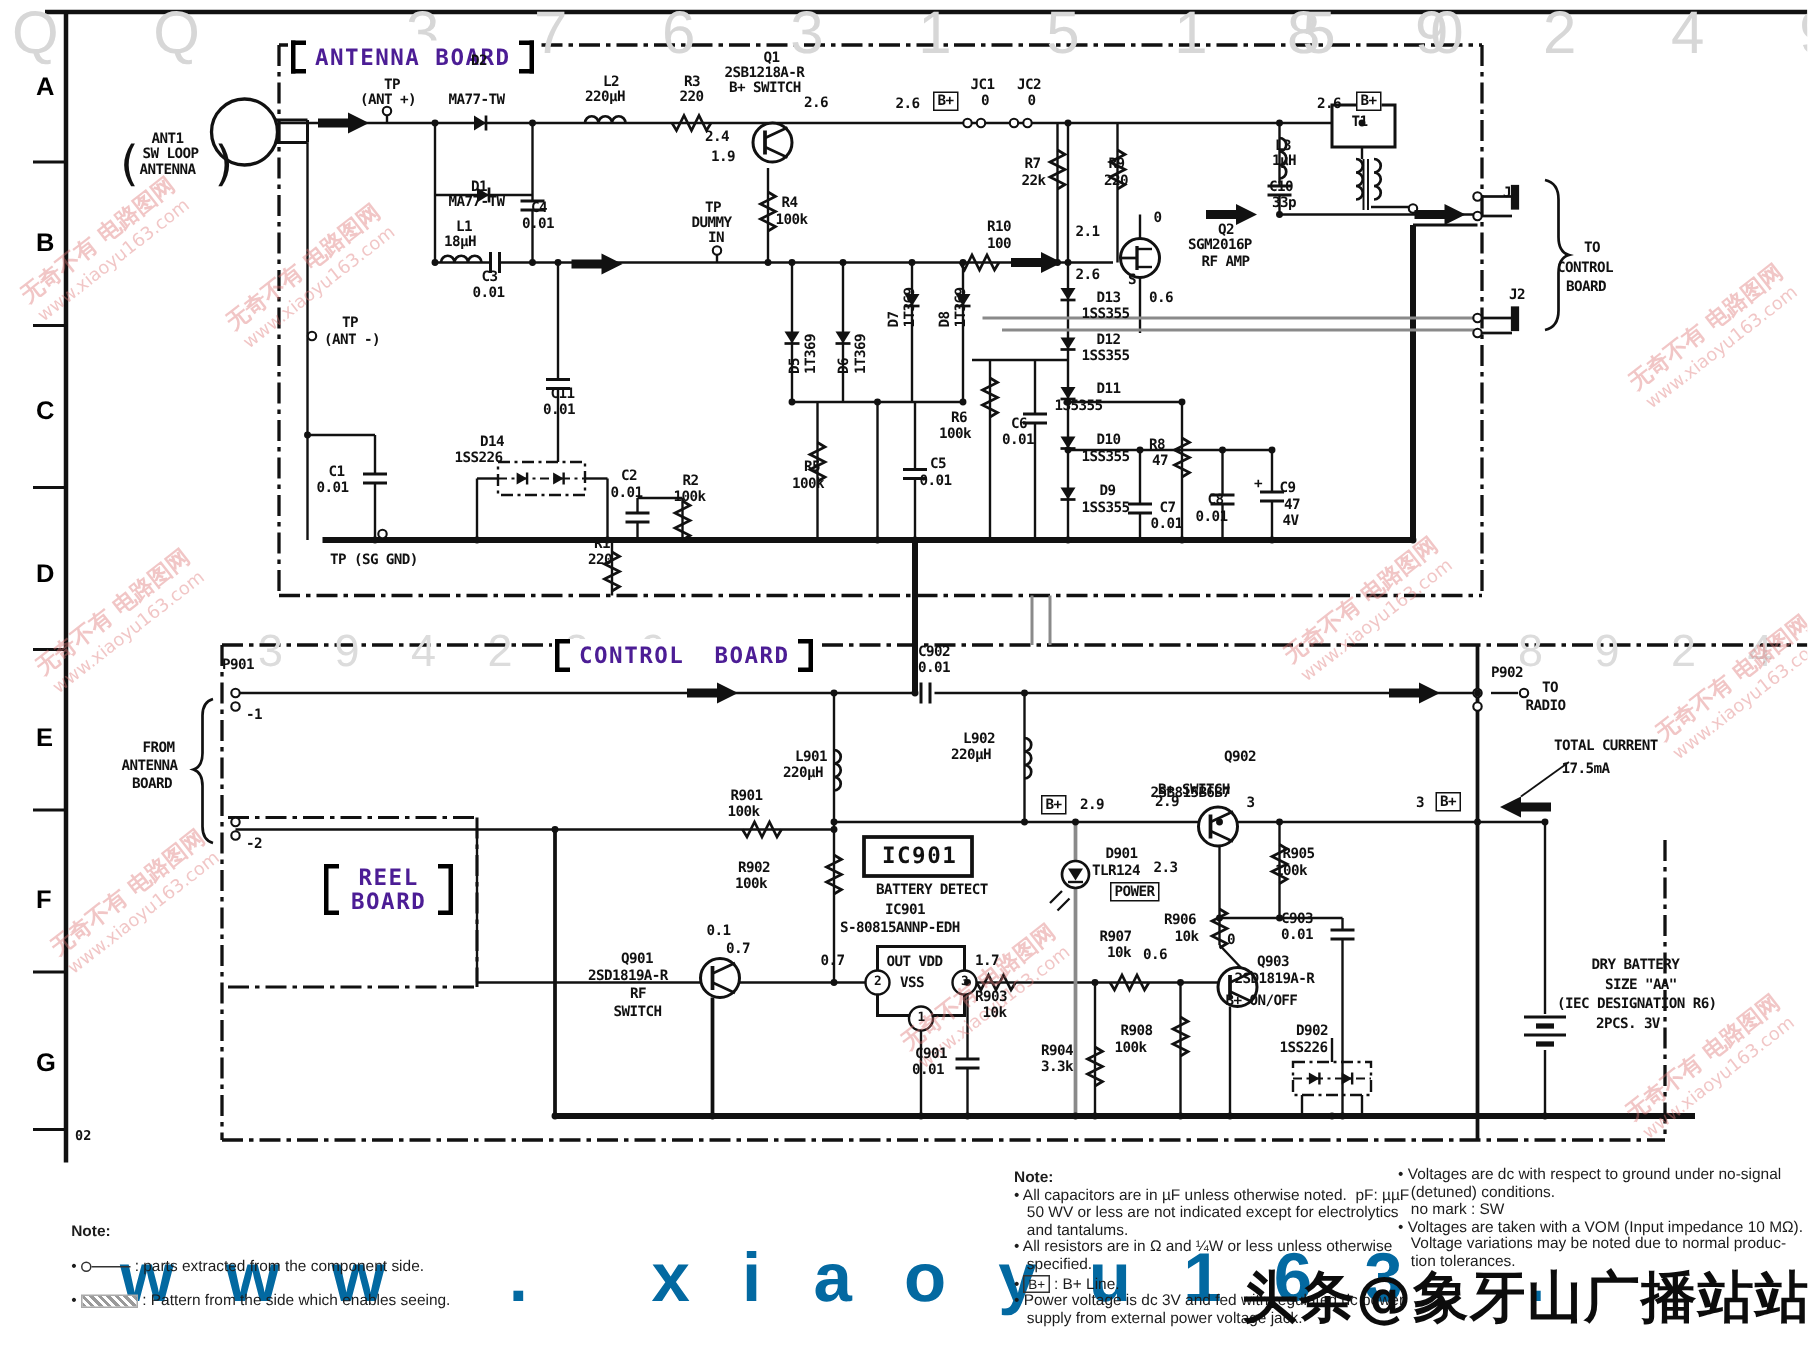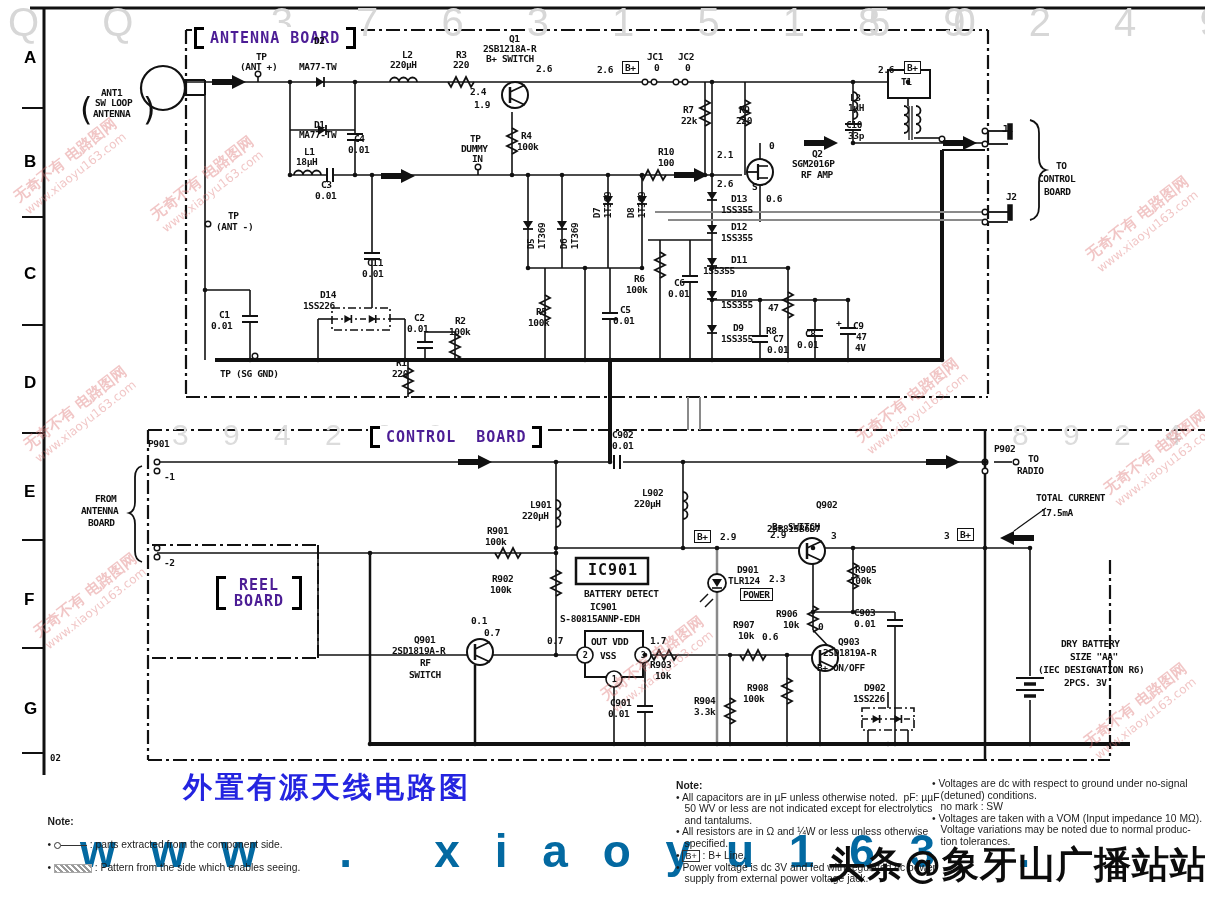--- a/index.html
+++ b/index.html
@@ -419,21 +419,20 @@
   </div>
   <div class="board-title" style="left:214px;top:576px;">
     <span class="brk l"></span>
     <span class="txt two">
       <span>REEL</span>
       <span>BOARD</span>
     </span>
     <span class="brk r"></span>
   </div>
 
-  <span class="blue-title" style="left:183px;top:768px;">外置有源天线电路图</span>
   <span class="headline" style="left:828px;top:840px;">头条@象牙山广播站站长</span>
 
   <div class="note" style="left:36px;top:804px;">
     <span class="tt">Note:</span><br>
     <span>• <span class="circsym"><i></i><u></u></span> <span id="nl1">: parts extracted from the component side.</span></span><br>
     <span>• <span class="hatch"></span> <span id="nl2">: Pattern from the side which enables seeing.</span></span>
   </div>
 
   <div class="note" style="left:676px;top:780px;" id="noteMid"><span class="tt">Note:</span><br><span>• All capacitors are in µF unless otherwise noted.  pF: µµF</span><br><span>   50 WV or less are not indicated except for electrolytics</span><br><span>   and tantalums.</span><br><span>• All resistors are in Ω and ¼W or less unless otherwise</span><br><span>   specified.</span><br><span>• <span class="bplus">B+</span> : B+ Line.</span><br><span>• Power voltage is dc 3V and fed with regulated dc power</span><br><span>   supply from external power voltage jack.</span><br></div>
   <div class="note" style="left:932px;top:778px;" id="noteRight"><span>• Voltages are dc with respect to ground under no-signal</span><br><span>   (detuned) conditions.</span><br><span>   no mark : SW</span><br><span>• Voltages are taken with a VOM (Input impedance 10 MΩ).</span><br><span>   Voltage variations may be noted due to normal produc-</span><br><span>   tion tolerances.</span><br></div>
@@ -529,21 +528,21 @@
     <span class="lb" style="left:455px;top:316px;">R2</span>
     <span class="lb" style="left:449px;top:327px;">100k</span>
     <span class="lb" style="left:219px;top:310px;">C1</span>
     <span class="lb" style="left:211px;top:321px;">0.01</span>
     <span class="lb" style="left:228px;top:211px;">TP</span>
     <span class="lb" style="left:216px;top:222px;">(ANT -)</span>
     <span class="lb" style="left:367px;top:258px;">C11</span>
     <span class="lb" style="left:362px;top:269px;">0.01</span>
     <span class="lb" style="left:320px;top:290px;">D14</span>
     <span class="lb" style="left:303px;top:301px;">1SS226</span>
-    <span class="lb" style="left:766px;top:292px;margin-top:34px;">R8</span>
+    <span class="lb" style="left:766px;top:292px;">R8</span>
     <span class="lb" style="left:768px;top:303px;">47</span>
     <span class="lb" style="left:773px;top:334px;">C7</span>
     <span class="lb" style="left:767px;top:345px;">0.01</span>
     <span class="lb" style="left:805px;top:329px;">C8</span>
     <span class="lb" style="left:797px;top:340px;">0.01</span>
     <span class="lb" style="left:853px;top:321px;">C9</span>
     <span class="lb" style="left:856px;top:332px;">47</span>
     <span class="lb" style="left:855px;top:343px;">4V</span>
     <span class="lb" style="left:836px;top:318px;">+</span>
     <span class="lb" style="left:396px;top:358px;">R1</span>

